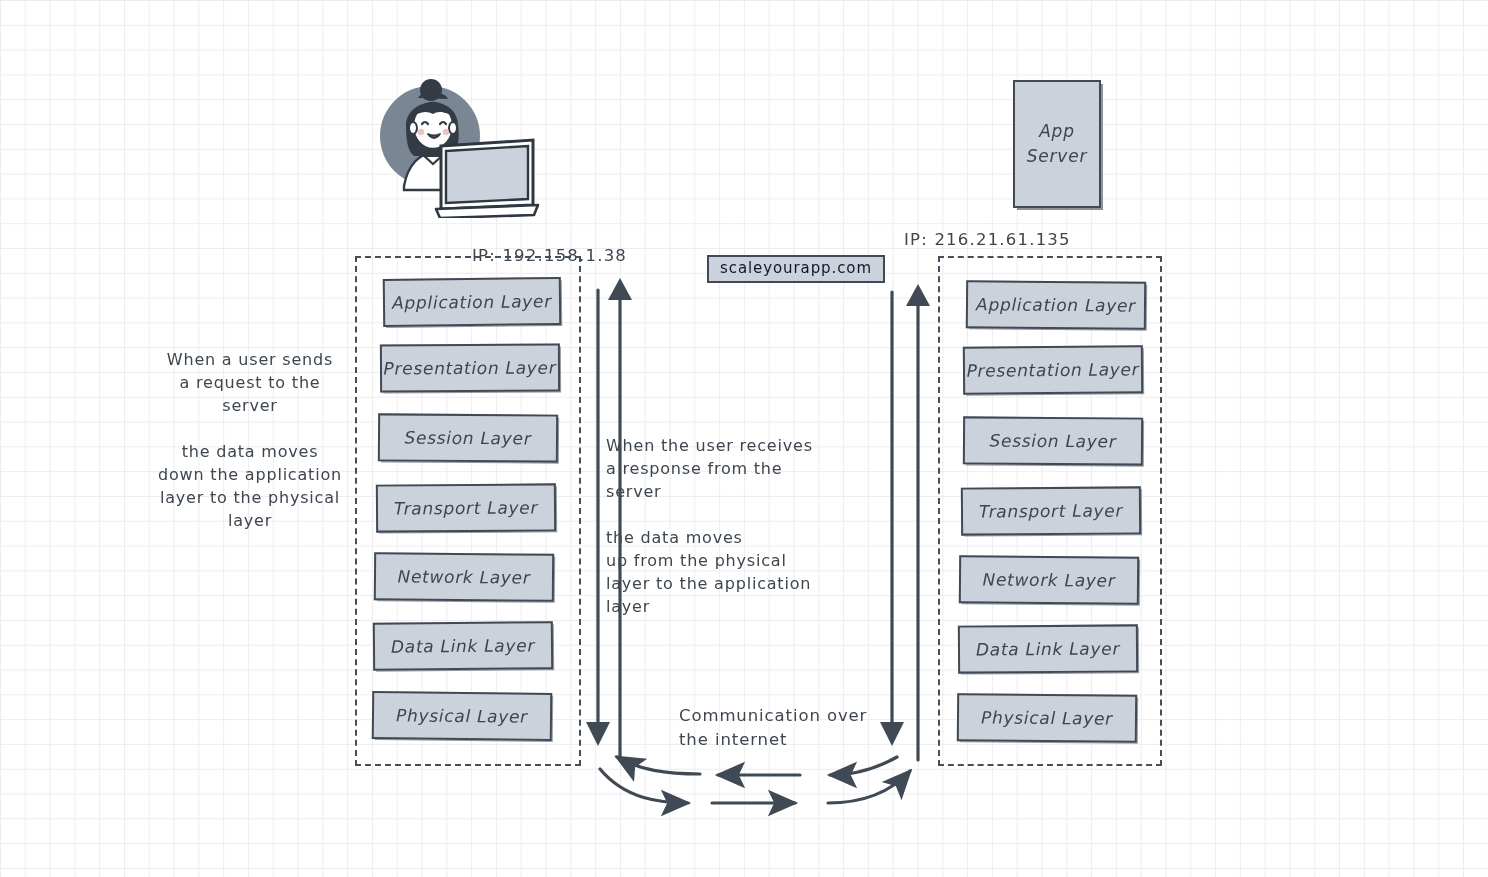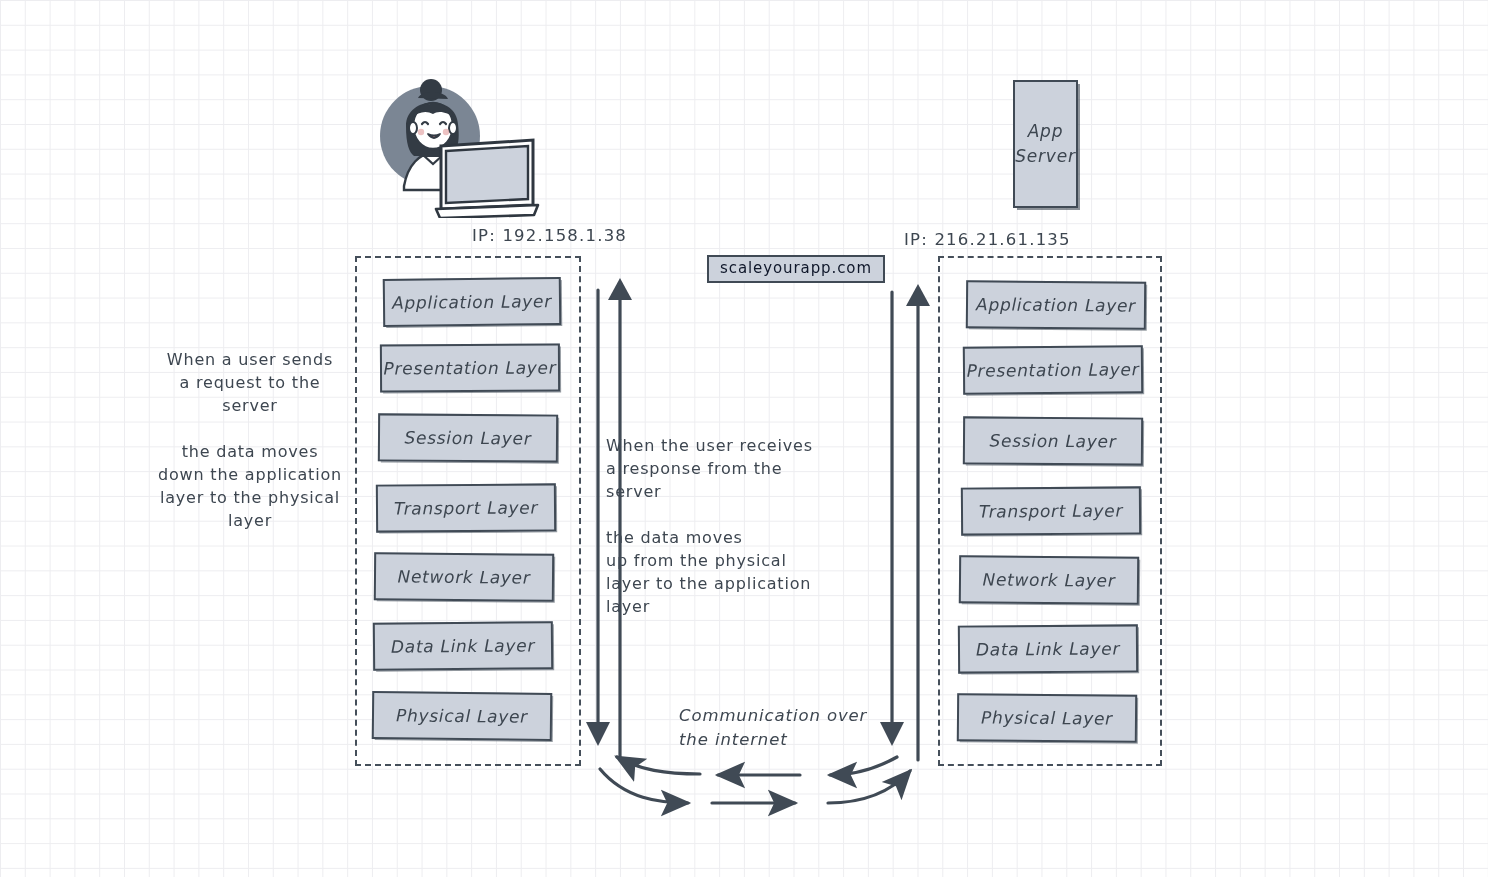--- a/index.html
+++ b/index.html
@@ -152,23 +152,23 @@
       <path d="M50 66 q6 8 12 0 q-6 3 -12 0 Z" fill="#d9807f" stroke="#333b44" stroke-width="1.8" stroke-linejoin="round"></path>
 
       <g>
         <path d="M63 78 L155 72 L155 137 L63 141 Z" fill="#ffffff" stroke="#2f3740" stroke-width="3" transform="translate(0,0)"></path>
         <path d="M68 83 L150 78 L150 131 L68 135 Z" fill="#ccd2dc" stroke="#2f3740" stroke-width="2.4"></path>
         <path d="M58 141 L160 137 L156 147 L62 150 Z" fill="#ffffff" stroke="#2f3740" stroke-width="2.6" stroke-linejoin="round"></path>
       </g>
     </svg>
   </div>
 
-  <div class="ip-label hand" style="left:472px;top:224px;text-align:center;">IP: 192.158.1.38</div>
-
-  <div class="server-box" style="left:1013px;top:80px;width:65px;height:128px;">
+  <div class="ip-label hand" style="left:472px;top:244px;text-align:center;">IP: 192.158.1.38</div>
+
+  <div class="server-box" style="left:1013px;top:80px;width:88px;height:128px;">
     <span>App
 Server</span>
   </div>
   <div class="ip-label hand" style="left:904px;top:228px;">IP: 216.21.61.135</div>
 
   <div class="domain-chip hand" style="left:707px;top:255px;width:178px;height:28px;">scaleyourapp.com</div>
 
   <div class="dashed-region" style="left:355px;top:256px;width:226px;height:510px;"></div>
 
   <div class="layer-box" style="left:383px;top:278px;width:178px;height:48px;transform:rotate(-0.6deg);">
@@ -228,21 +228,21 @@
 
   <div class="para hand" style="left:606px;top:386px;width:235px;margin-top:48px;">When the user receives
 a response from the
 server
 
 the data moves
 up from the physical
 layer to the application
 layer</div>
 
-  <div class="caption hand" style="left:679px;top:704px;width:200px;font-style:italic;">Communication over
+  <div class="caption hand" style="left:679px;top:704px;width:200px;">Communication over
 the internet</div>
 
 
   <svg class="abs" width="1488" height="877">
     <defs>
       <marker id="arrUp" markerWidth="12" markerHeight="12" refX="5" refY="9" orient="auto">
         <path d="M5 0 L10 11 L5 9 L0 11 Z" fill="#404a55"></path>
       </marker>
       <marker id="arrHead" markerWidth="10" markerHeight="10" refX="8.5" refY="5" orient="auto" markerUnits="strokeWidth">
         <path d="M0 0.8 L9.5 5 L0 9.2 L2 5 Z" fill="#404a55"></path>

